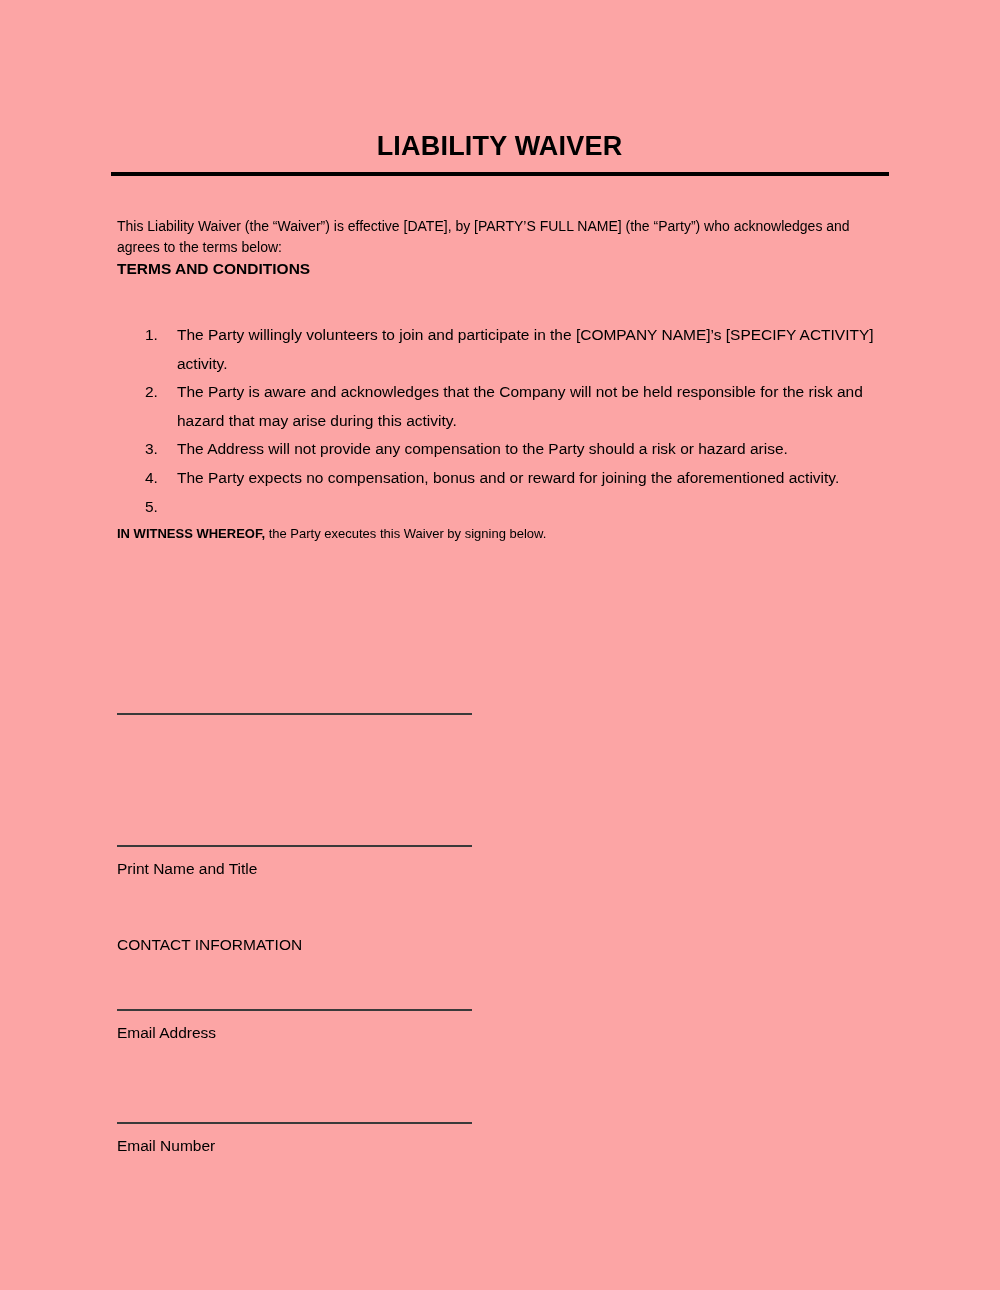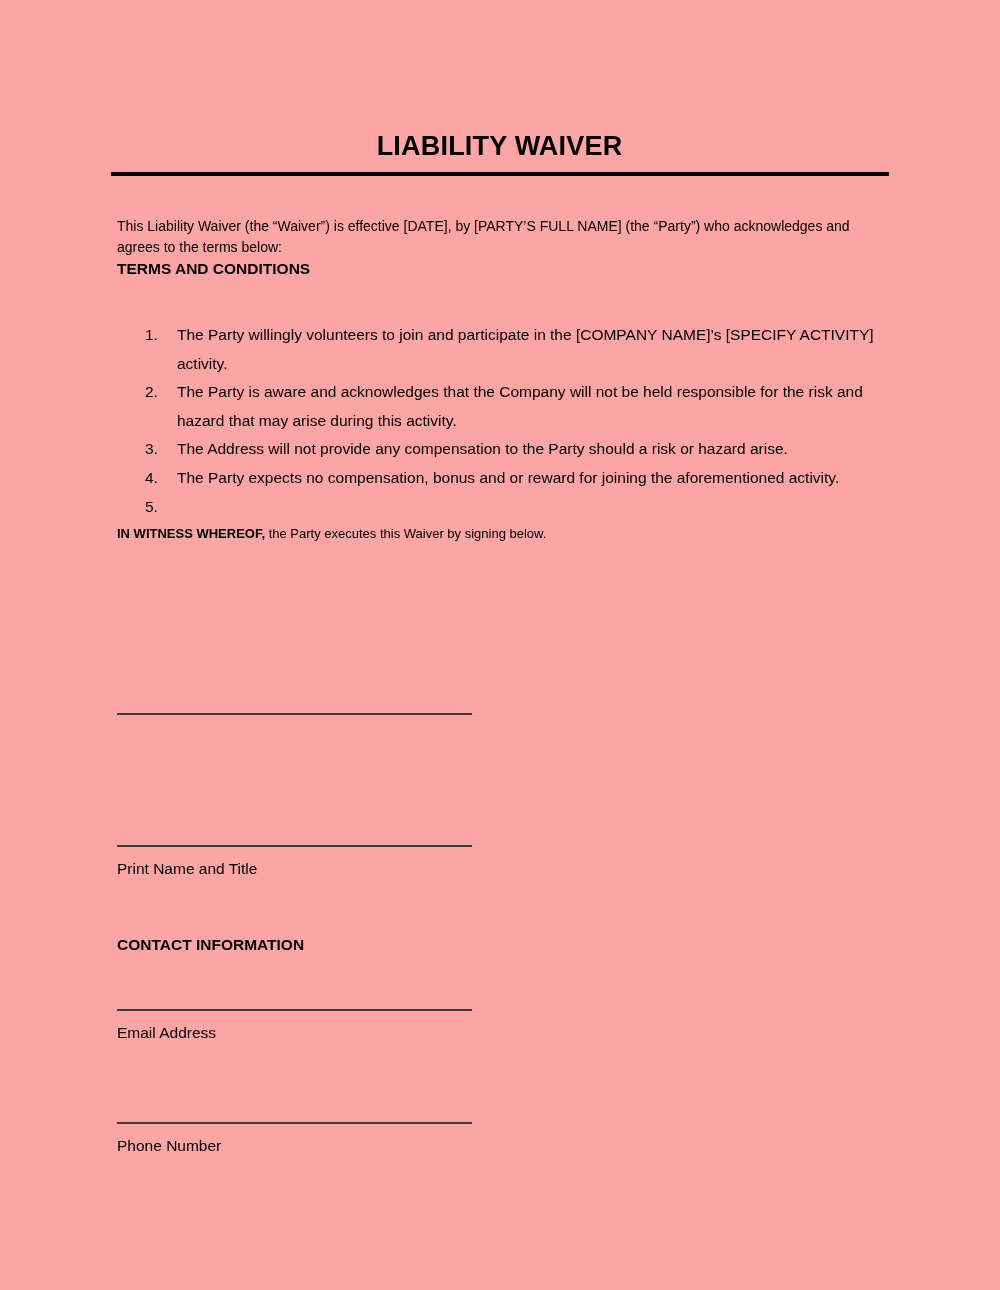--- a/index.html
+++ b/index.html
@@ -120,21 +120,21 @@
   .fb-signature { top: 713px; }
   .fb-printname { top: 825px; margin-top: 20px; }
   .fb-email     { top: 1009px; }
   .fb-phone     { top: 1122px; }
 
   .heading-contact {
     position: absolute;
     left: 117px;
     top: 934px;
     font-size: 15.5px;
-    font-weight: bold;
+    font-weight: normal;
     line-height: 21px;
   }
 </style>
 </head>
 <body>
 
 <div class="page">
 
   <h1 class="doc-title">LIABILITY WAIVER</h1>
 
@@ -185,16 +185,16 @@
 
   <div class="heading-contact">CONTACT INFORMATION</div>
 
   <div class="field-block fb-email">
     <div class="field-rule"></div>
     <div class="field-label">Email Address</div>
   </div>
 
   <div class="field-block fb-phone">
     <div class="field-rule"></div>
-    <div class="field-label">Phone Number</div>
+    <div class="field-label">Email Number</div>
   </div>
 
 </div>
 
 </body></html>

